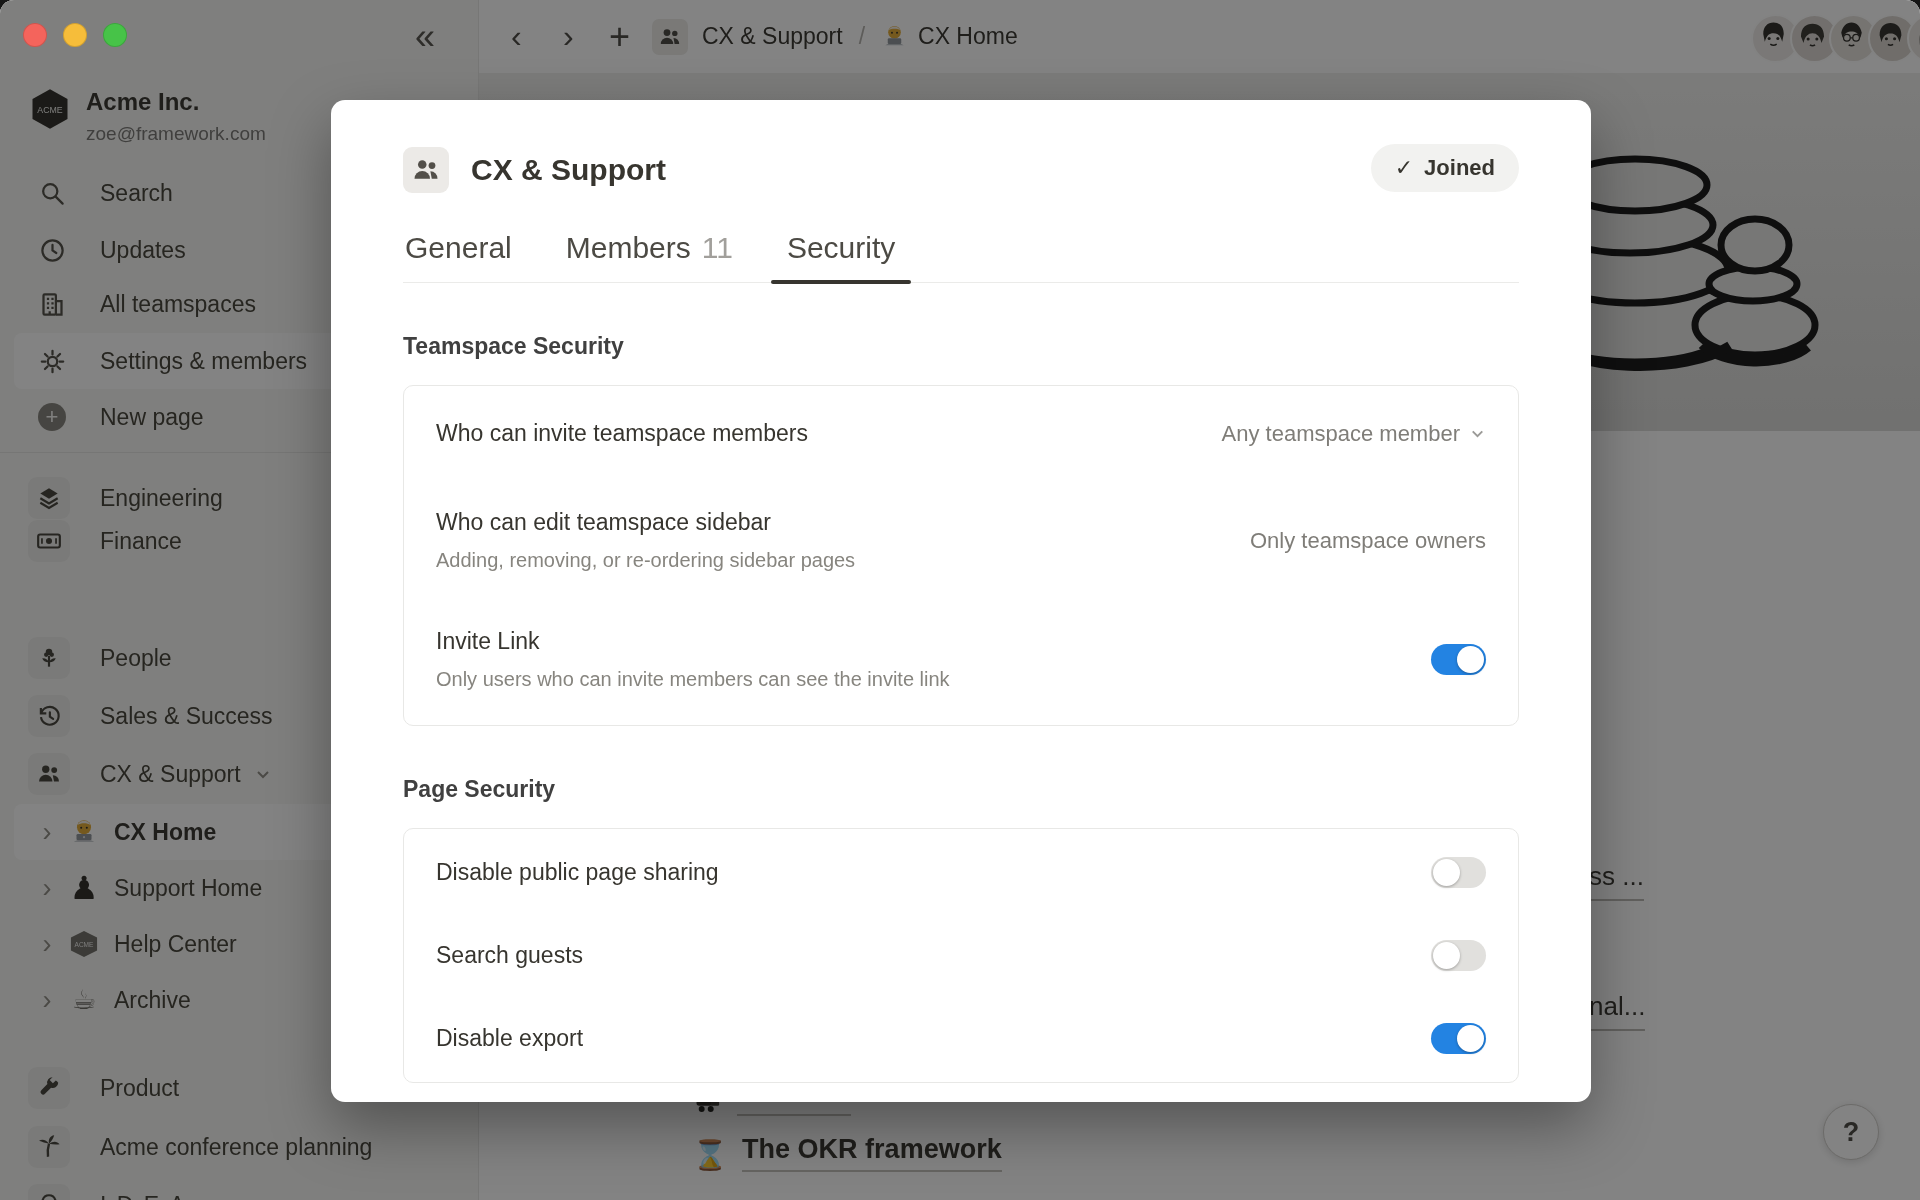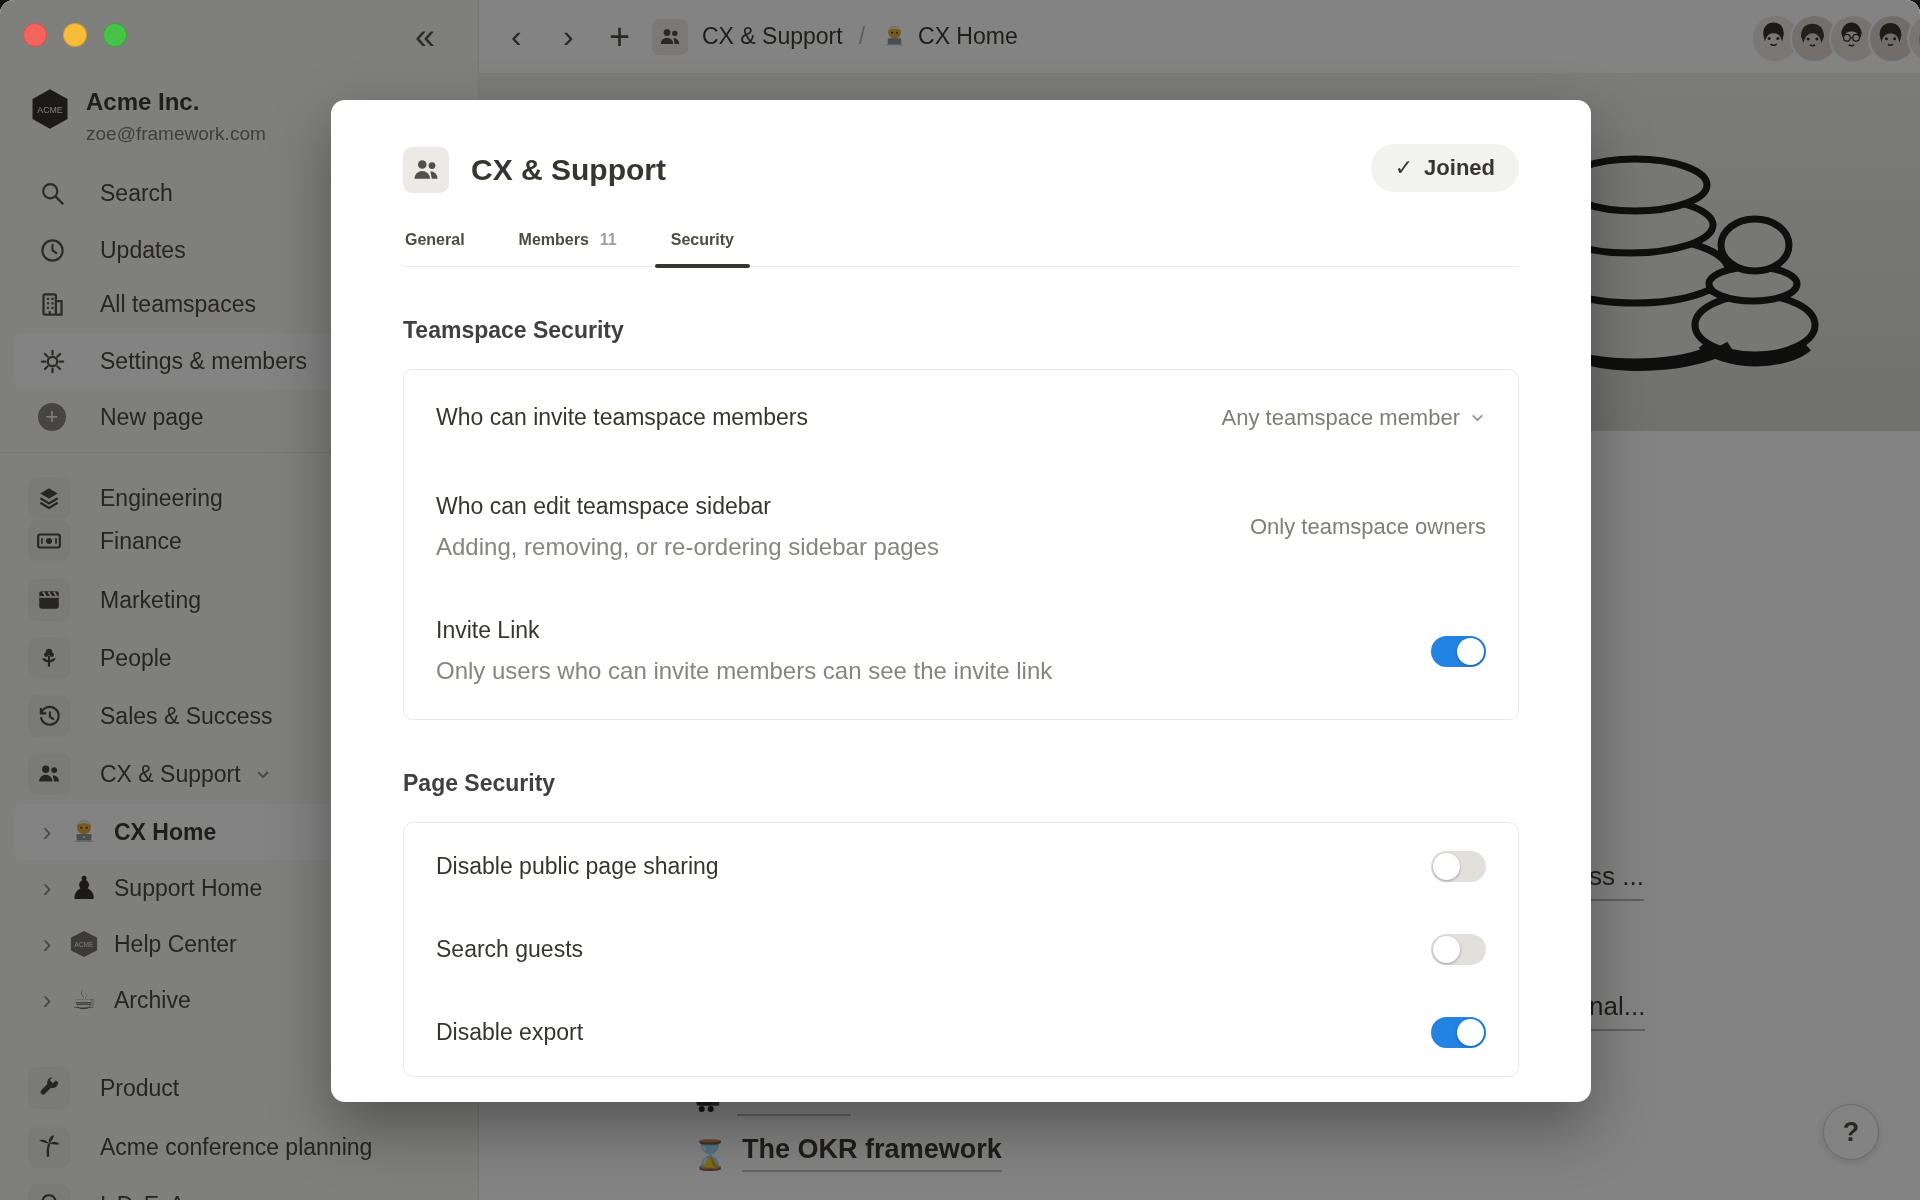--- a/index.html
+++ b/index.html
@@ -59,30 +59,30 @@
 
   
   .modal{position:absolute;left:331px;top:100px;width:1260px;height:1002px;background:#fff;border-radius:14px;
          box-shadow:0 25px 60px rgba(0,0,0,.35);z-index:30;overflow:hidden;padding:47px 72px 0;box-sizing:border-box;}
   .mhead{display:flex;align-items:center;position:relative;}
   .mico{width:46px;height:46px;border-radius:9px;background:#eceae7;display:flex;align-items:center;justify-content:center;color:#524f49;}
   .mtitle{font-size:30px;font-weight:bold;margin-left:22px;color:#37352f;}
   .joined{position:absolute;right:0;top:-3px;height:48px;display:flex;align-items:center;gap:11px;background:#f2f2f0;
           border-radius:26px;padding:0 24px;font-size:22px;font-weight:bold;color:#37352f;}
   .tabs{display:flex;gap:50px;margin-top:24px;border-bottom:1px solid #ebebe9;}
-  .tab{font-size:16px;color:#4c4a44;padding:14px 2px 17px;position:relative;display:flex;gap:11px;font-weight:bold;}
+  .tab{font-size:30px;color:#4c4a44;padding:14px 2px 17px;position:relative;display:flex;gap:11px;}
   .tab .cnt{color:#a19f9b;}
   .tab.active::after{content:"";position:absolute;left:-14px;right:-14px;bottom:-2px;height:4px;background:#37352f;border-radius:2px;}
   .sechead{font-size:23px;font-weight:bold;color:#404040;margin-top:50px;}
   .card{border:1px solid #e8e8e6;border-radius:10px;margin-top:25px;}
   .crow{display:flex;align-items:center;padding:28px 32px;}
   .crow.tall{padding:34px 32px;}
   .crow-l{flex:1;}
   .rt{font-size:23px;color:#37352f;}
-  .rs{font-size:24px;color:#87857f;margin-top:13px;}
+  .rs{font-size:20px;color:#87857f;margin-top:13px;}
   .rv{font-size:22px;color:#7f7d78;display:flex;align-items:center;gap:9px;white-space:nowrap;}
   .toggle{width:55px;height:31px;border-radius:16px;position:relative;flex:0 0 auto;}
   .toggle .knob{position:absolute;top:2px;width:27px;height:27px;border-radius:50%;background:#fff;box-shadow:0 1px 3px rgba(0,0,0,.3);}
   .toggle.on{background:#2383e2;}
   .toggle.on .knob{left:26px;}
   .toggle.off{background:#e1e0dd;}
   .toggle.off .knob{left:2px;}
   svg{display:block;}
 </style>
 </head>
@@ -164,30 +164,20 @@
     </div>
     <div class="srow" style="top:513px">
       <span class="sq">
           <svg width="26" height="26" viewBox="0 0 24 24">
             <rect x="2" y="6" width="20" height="12" rx="1.8" fill="none" stroke="currentColor" stroke-width="2"></rect>
             <circle cx="12" cy="12" r="2.8" fill="currentColor"></circle>
             <path d="M5.5 9.5v5M18.5 9.5v5" stroke="currentColor" stroke-width="1.6"></path>
           </svg>
         </span>
       <span class="slabel">Finance</span>
-    </div>
-    <div class="srow" style="top:572px">
-      <span class="sq">
-          <svg width="26" height="26" viewBox="0 0 24 24">
-            <rect x="3" y="4" width="18" height="16" rx="2" fill="currentColor"></rect>
-            <path d="M3 9.2h18" stroke="#ececea" stroke-width="1.6"></path>
-            <path d="M6.5 4.4l2.6 4.4M11.5 4.4l2.6 4.4M16.5 4.4l2.6 4.4" stroke="#ececea" stroke-width="1.6"></path>
-          </svg>
-        </span>
-      <span class="slabel">Marketing</span>
     </div>
     <div class="srow" style="top:630px">
       <span class="sq">
           <svg width="26" height="26" viewBox="0 0 24 24">
             <circle cx="12" cy="6.5" r="3" fill="currentColor"></circle>
             <circle cx="9.4" cy="9" r="2" fill="currentColor"></circle>
             <circle cx="14.6" cy="9" r="2" fill="currentColor"></circle>
             <path d="M12 10v10" stroke="currentColor" stroke-width="2"></path>
             <path d="M12 16c-3.2.2-5.4-1.4-6.2-3.8 3.2-.2 5.4 1.4 6.2 3.8z" fill="currentColor"></path>
             <path d="M12 16c3.2.2 5.4-1.4 6.2-3.8-3.2-.2-5.4 1.4-6.2 3.8z" fill="currentColor"></path>

